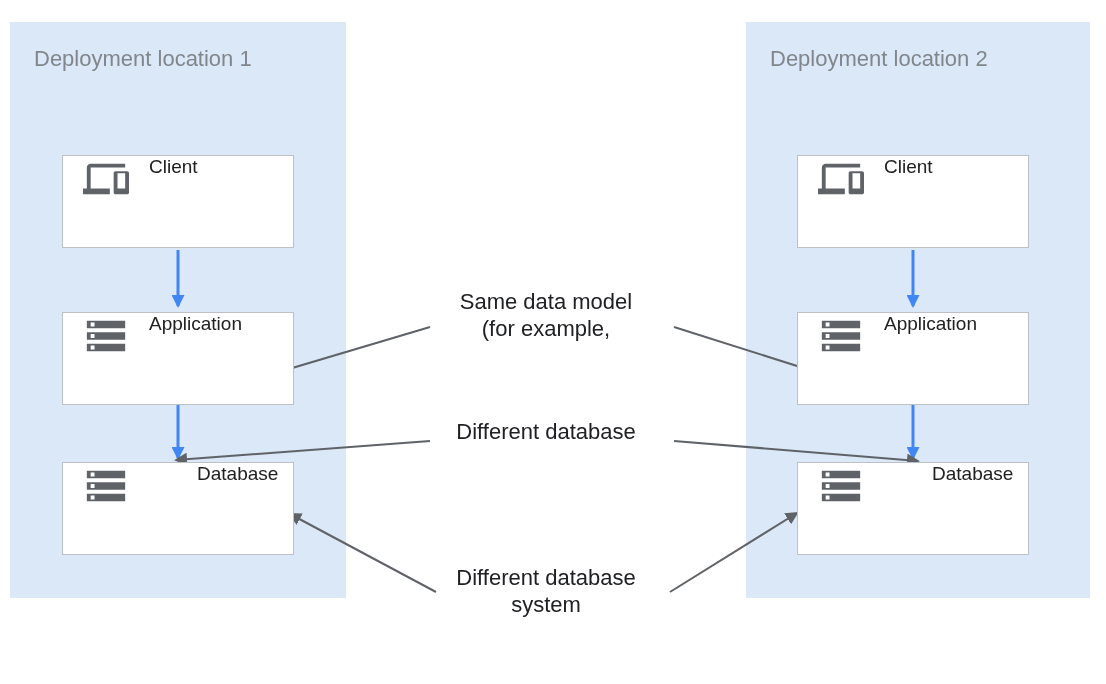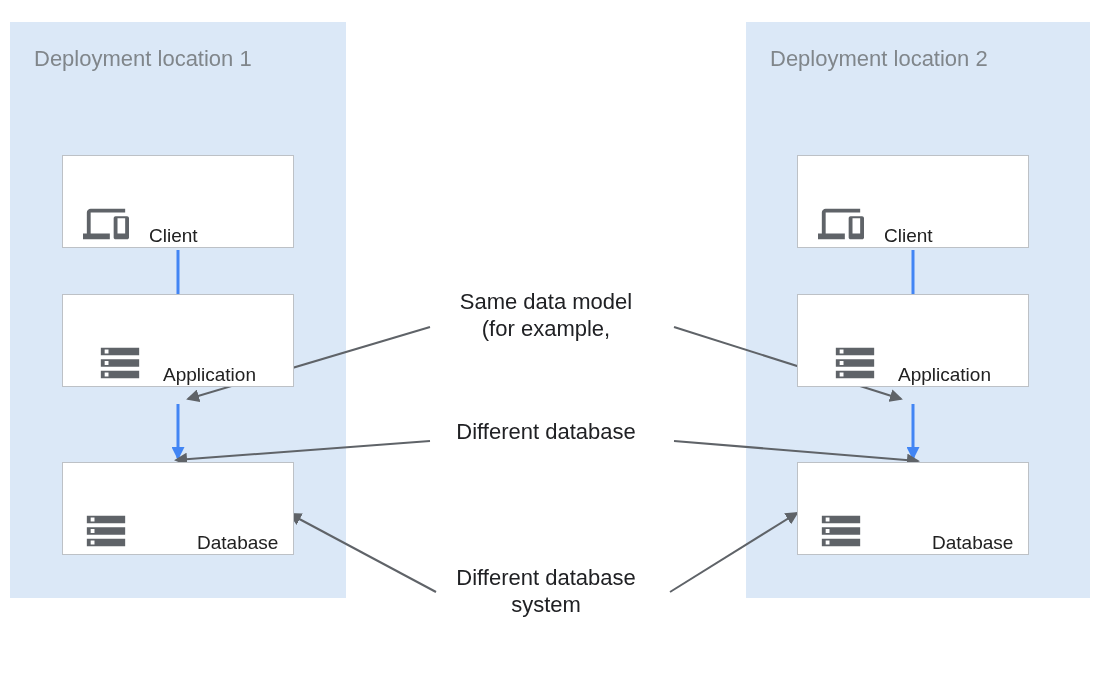--- a/index.html
+++ b/index.html
@@ -19,26 +19,26 @@
   .panel-title {
     padding: 24px 0 0 24px;
     font-size: 22px;
     color: var(--title-text, #80868b);
   }
 
   .node {
     position: absolute; width: 232px; height: 93px;
     background: var(--box-bg, #ffffff);
     border: 1px solid var(--box-border, #bdc1c6);
-    display: flex; align-items: flex-end;
+    display: flex; align-items: flex-start;
   }
   .col-1 { left: 62px; }
   .col-2 { left: 797px; }
   .row-client { top: 155px; }
-  .row-app    { top: 294px; padding-left: 14px; }
+  .row-app    { top: 312px; }
   .row-db     { top: 462px; gap: 48px; }
 
   .node .icon { margin-left: 20px; width: 46px; height: 46px; flex: none; display: flex; align-items: center; }
   .node .icon svg { width: 46px; height: 46px; }
   .icon-fill { fill: var(--icon-fill, #5f6368); }
   .node-label { margin-left: 20px; font-size: 19px; color: var(--label-text, #212121); }
 
   .overlay { position: absolute; left: 0; top: 0; width: 1106px; height: 684px; pointer-events: none; }
   .blue-line { stroke: var(--arrow-blue, #4285f4); stroke-width: 3; }
   .gray-line { stroke: var(--arrow-gray, #5f6368); stroke-width: 2; }

